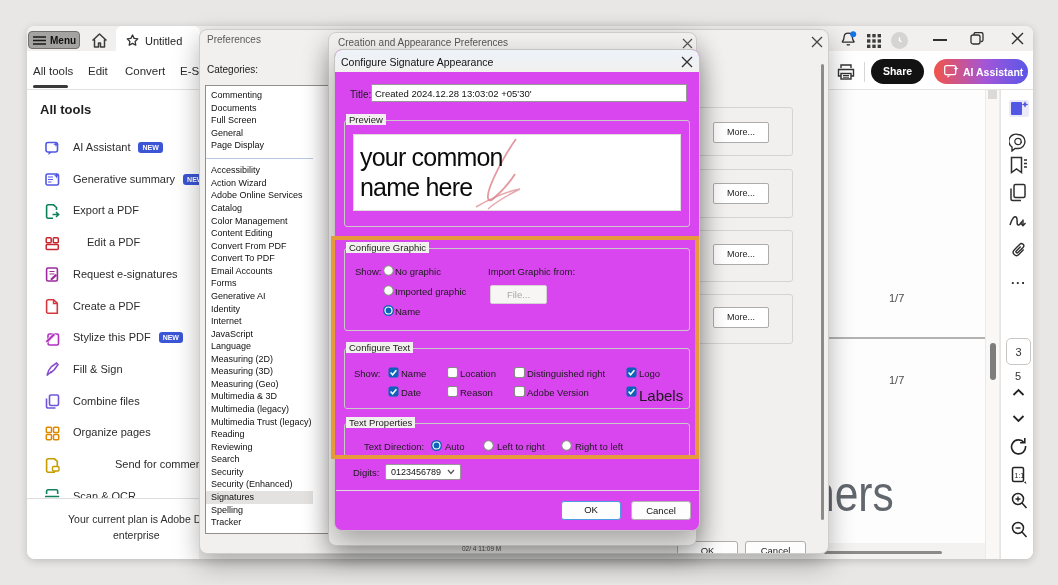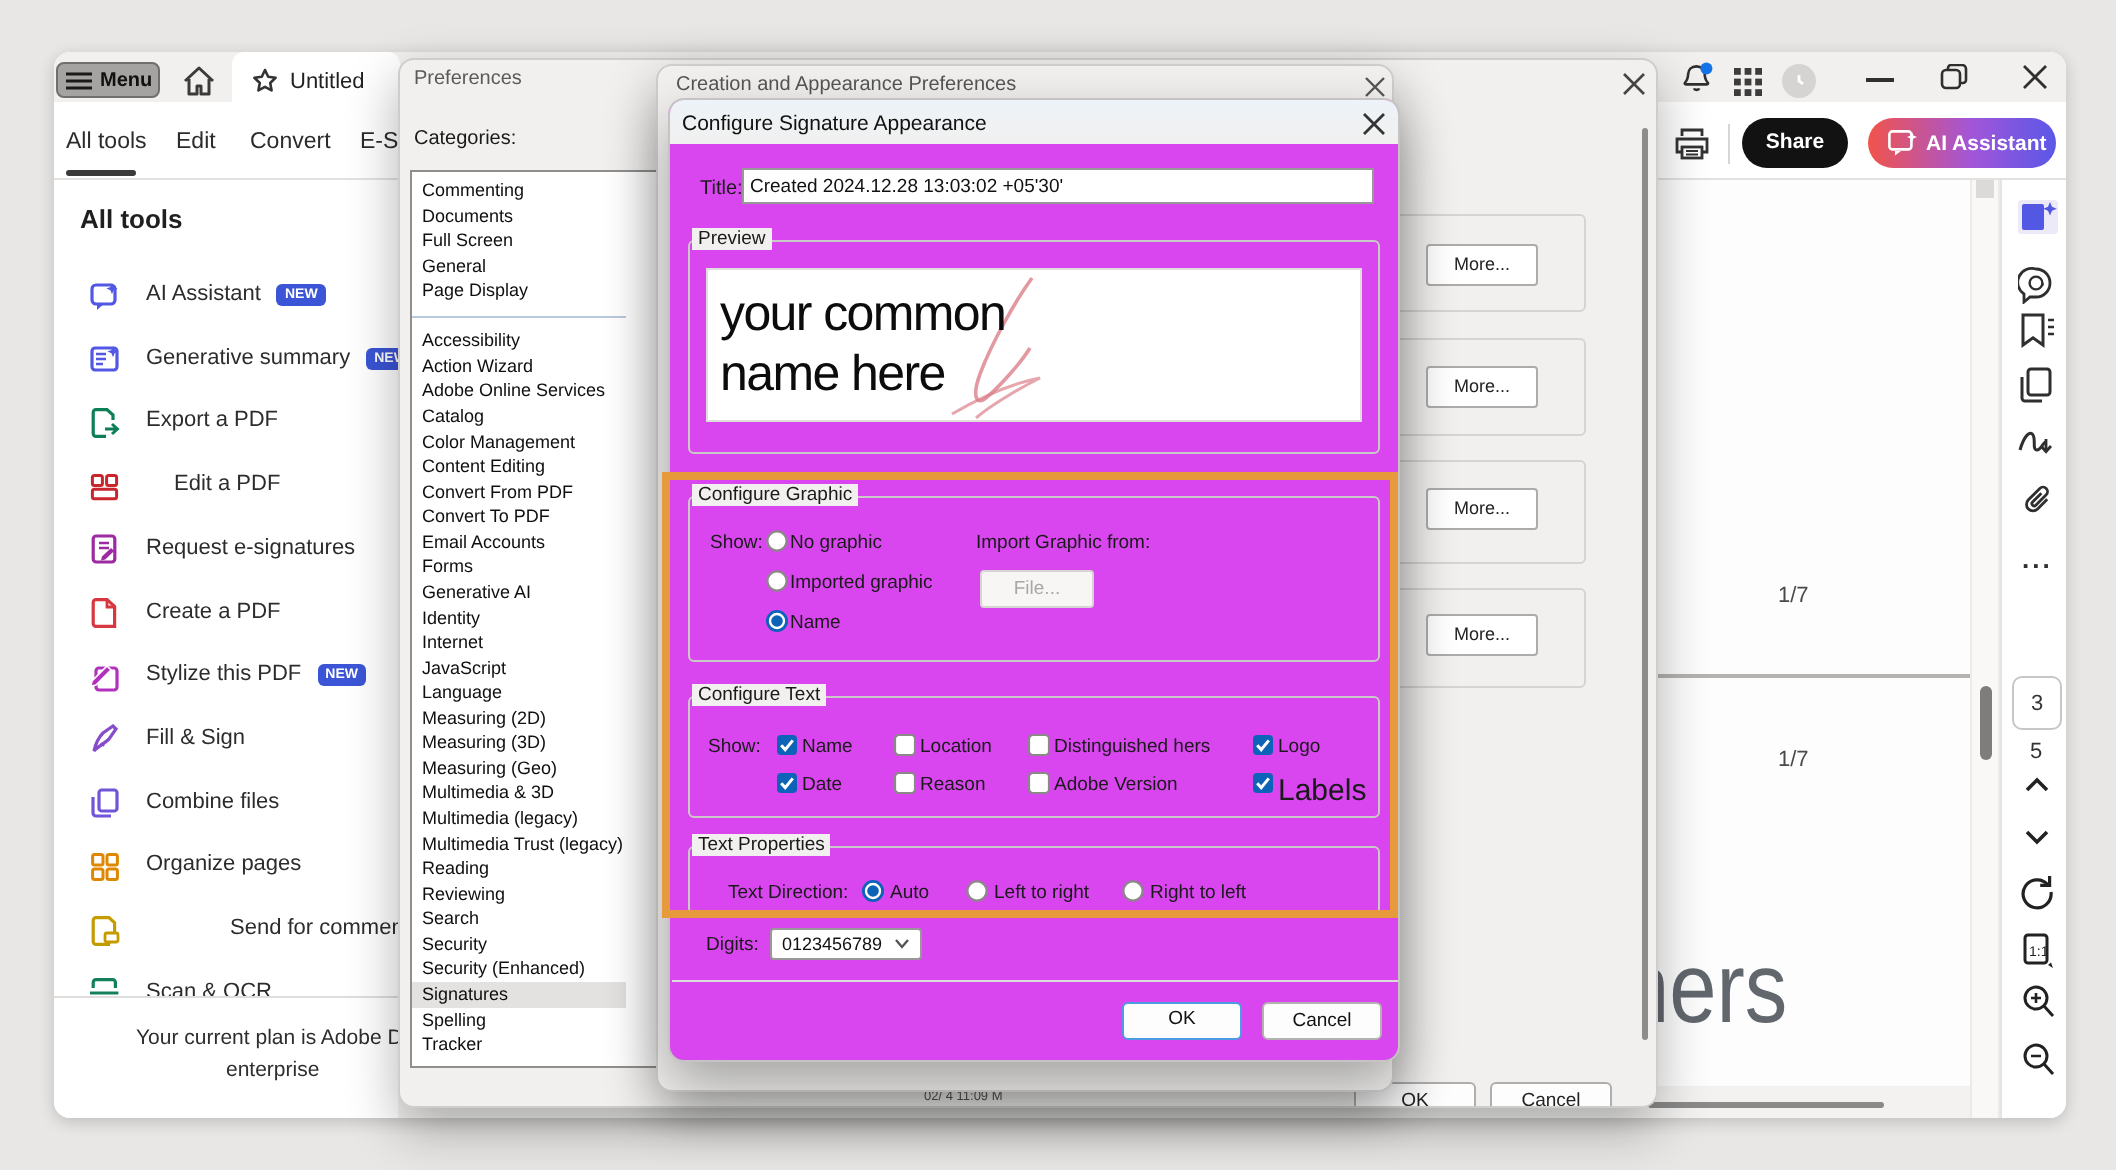--- a/index.html
+++ b/index.html
@@ -353,21 +353,21 @@
         <rect x="0.5" y="0.5" width="10" height="10" rx="2" fill="#fff" stroke="#8b8987" stroke-width="1.1"></rect>
       </svg>
       <div class="ic" style="left:125px;top:318px;font-size:9.5px;color:#1a1a1a;white-space:nowrap;">Location</div>
       <svg class="ic" style="left:112px;top:336px;" width="11" height="11" viewBox="0 0 11 11">
         <rect x="0.5" y="0.5" width="10" height="10" rx="2" fill="#fff" stroke="#8b8987" stroke-width="1.1"></rect>
       </svg>
       <div class="ic" style="left:125px;top:337px;font-size:9.5px;color:#1a1a1a;white-space:nowrap;">Reason</div>
       <svg class="ic" style="left:179px;top:317px;" width="11" height="11" viewBox="0 0 11 11">
         <rect x="0.5" y="0.5" width="10" height="10" rx="2" fill="#fff" stroke="#8b8987" stroke-width="1.1"></rect>
       </svg>
-      <div class="ic" style="left:192px;top:318px;font-size:9.5px;color:#1a1a1a;white-space:nowrap;">Distinguished hers</div>
+      <div class="ic" style="left:192px;top:318px;font-size:9.5px;color:#1a1a1a;white-space:nowrap;">Distinguished right</div>
       <svg class="ic" style="left:179px;top:336px;" width="11" height="11" viewBox="0 0 11 11">
         <rect x="0.5" y="0.5" width="10" height="10" rx="2" fill="#fff" stroke="#8b8987" stroke-width="1.1"></rect>
       </svg>
       <div class="ic" style="left:192px;top:337px;font-size:9.5px;color:#1a1a1a;white-space:nowrap;">Adobe Version</div>
       <svg class="ic" style="left:291px;top:317px;" width="11" height="11" viewBox="0 0 11 11">
         <rect x="0.5" y="0.5" width="10" height="10" rx="2" fill="#0c63b8"></rect>
         <path d="M2.6 5.6l2 2.2 3.8-4.6" fill="none" stroke="#fff" stroke-width="1.5"></path>
       </svg>
       <div class="ic" style="left:304px;top:318px;font-size:9.5px;color:#1a1a1a;white-space:nowrap;">Logo</div>
       <svg class="ic" style="left:291px;top:336px;" width="11" height="11" viewBox="0 0 11 11">

